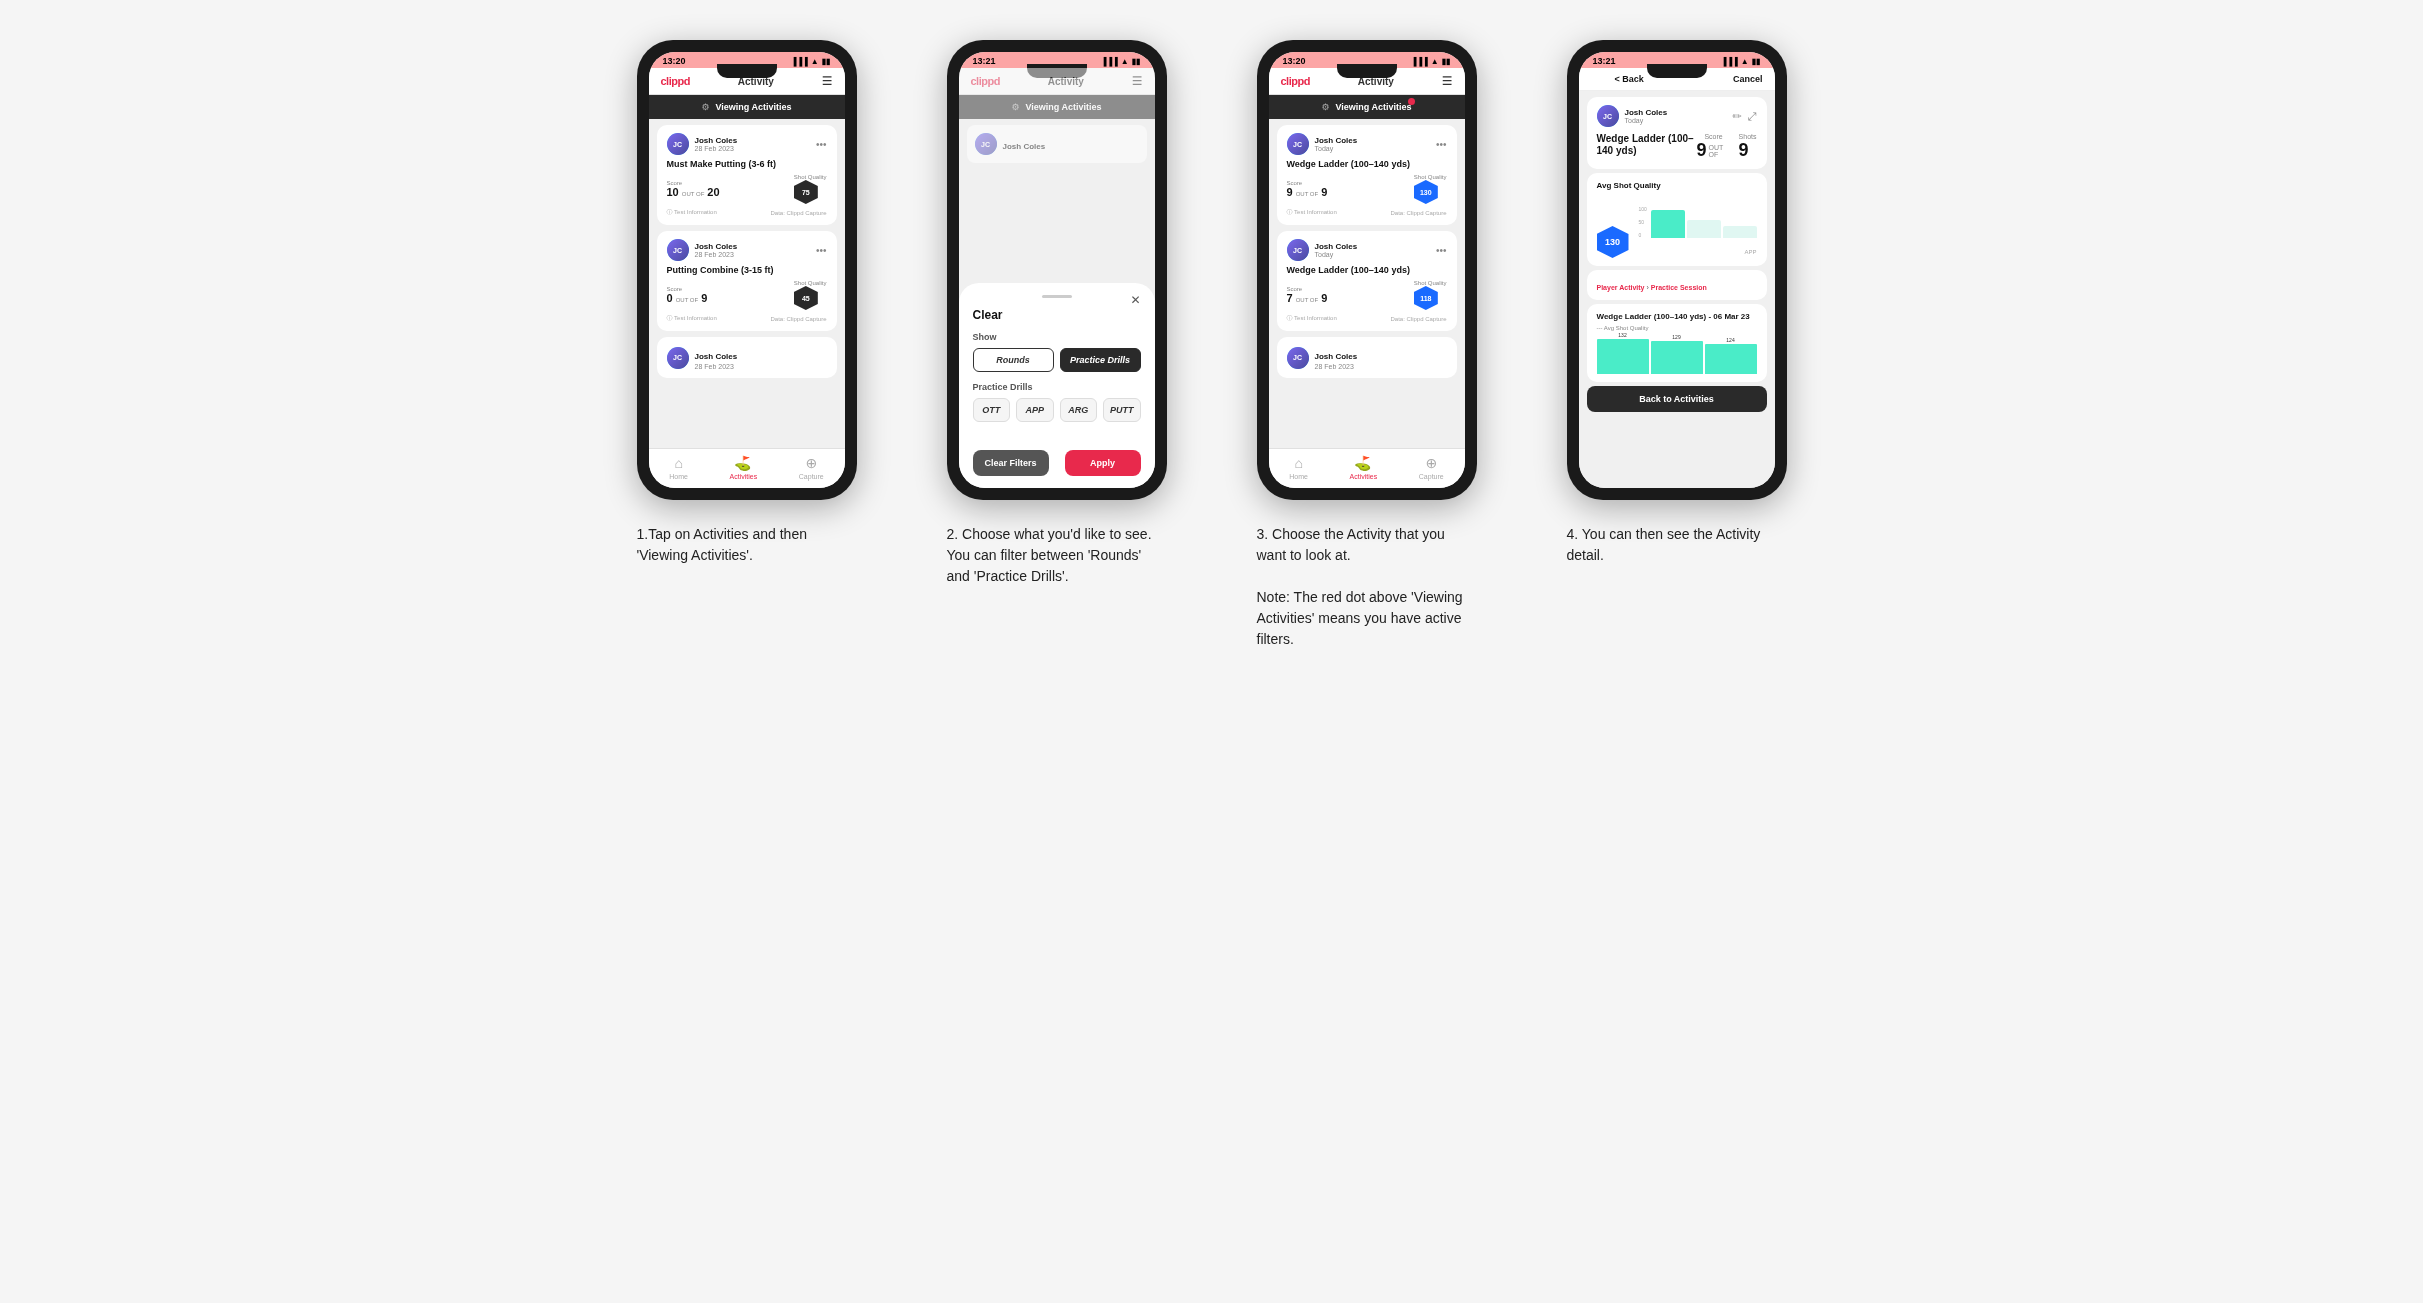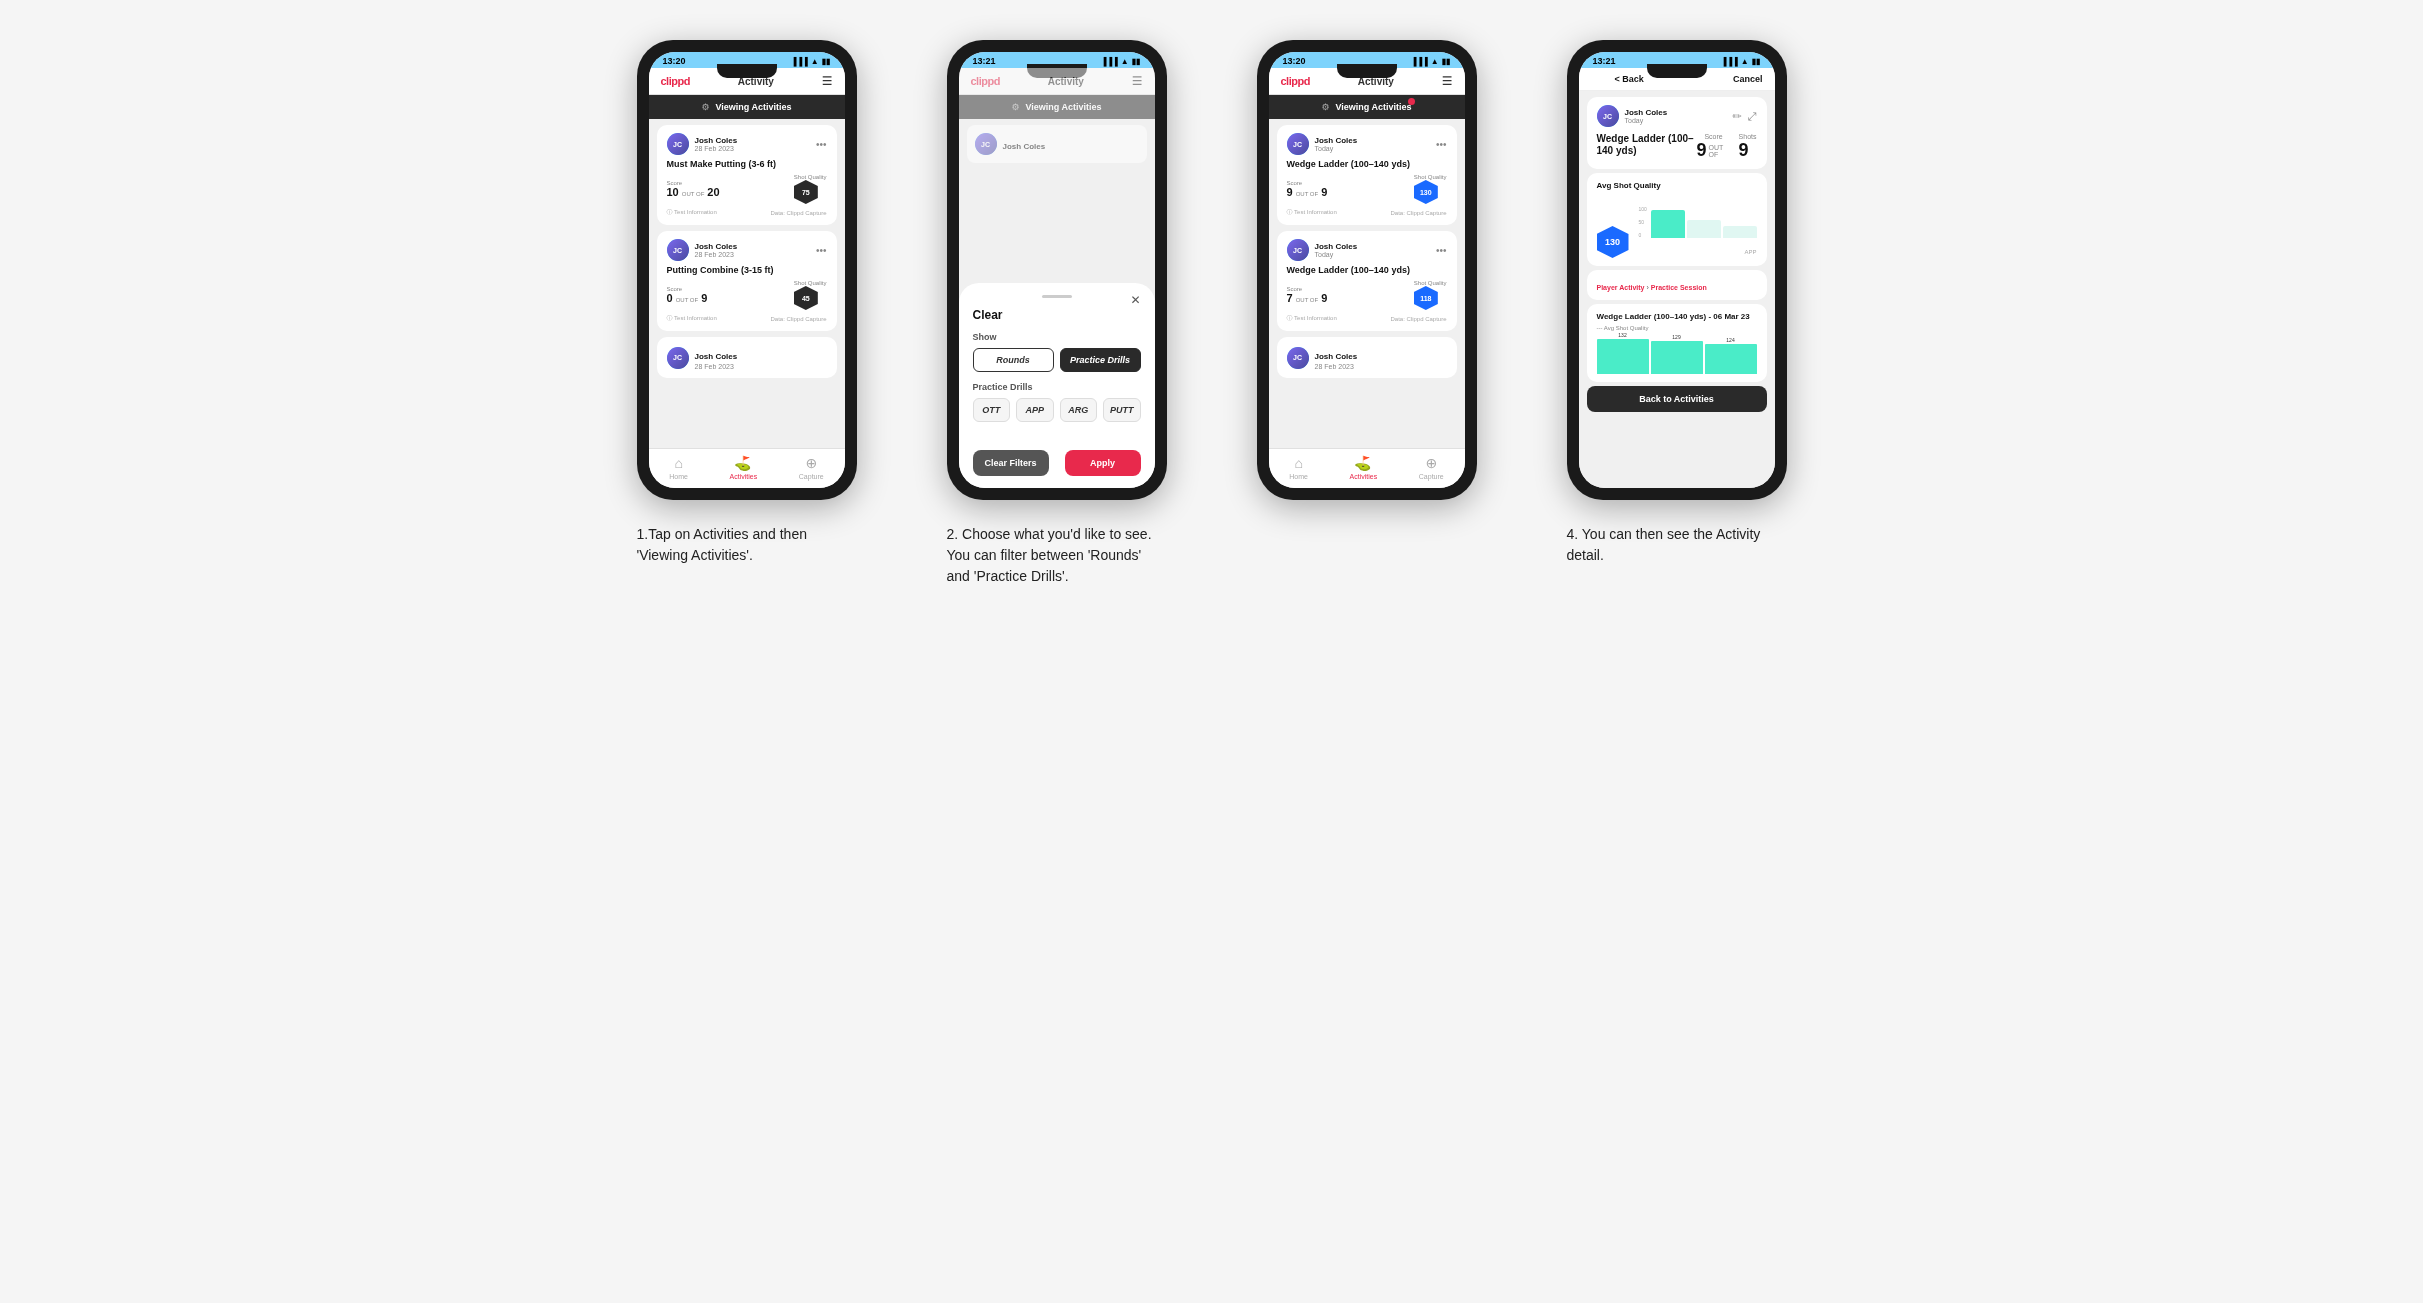--- a/index.html
+++ b/index.html
@@ -41,21 +41,21 @@
       height: 100%;
       background: #f0f0f0;
       border-radius: 26px;
       overflow: hidden;
       display: flex;
       flex-direction: column;
       position: relative;
     }
     
     .status-bar {
-      background: #7dd3fc;
+      background: #fca5a5;
       display: flex;
       justify-content: space-between;
       align-items: center;
       padding: 4px 14px 2px;
       font-size: 9px;
       font-weight: 600;
       color: #000;
       flex-shrink: 0;
     }
     .status-bar .notch {
@@ -880,20 +880,23 @@
             <span class="bottom-nav-icon active">⛳</span>
             <span class="bottom-nav-label active">Activities</span>
           </div>
           <div class="bottom-nav-item">
             <span class="bottom-nav-icon">⊕</span>
             <span class="bottom-nav-label">Capture</span>
           </div>
         </div>
       </div>
     </div>
+    <div class="caption" style="white-space:pre-line;">3. Choose the Activity that you want to look at.
+
+Note: The red dot above 'Viewing Activities' means you have active filters.</div>
   </div>
 
   <div class="phone-section">
     <div class="phone">
       <div class="phone-inner">
 
         <div class="status-bar">
           <span>13:21</span>
           <div class="notch"></div>
           <div class="status-icons">

